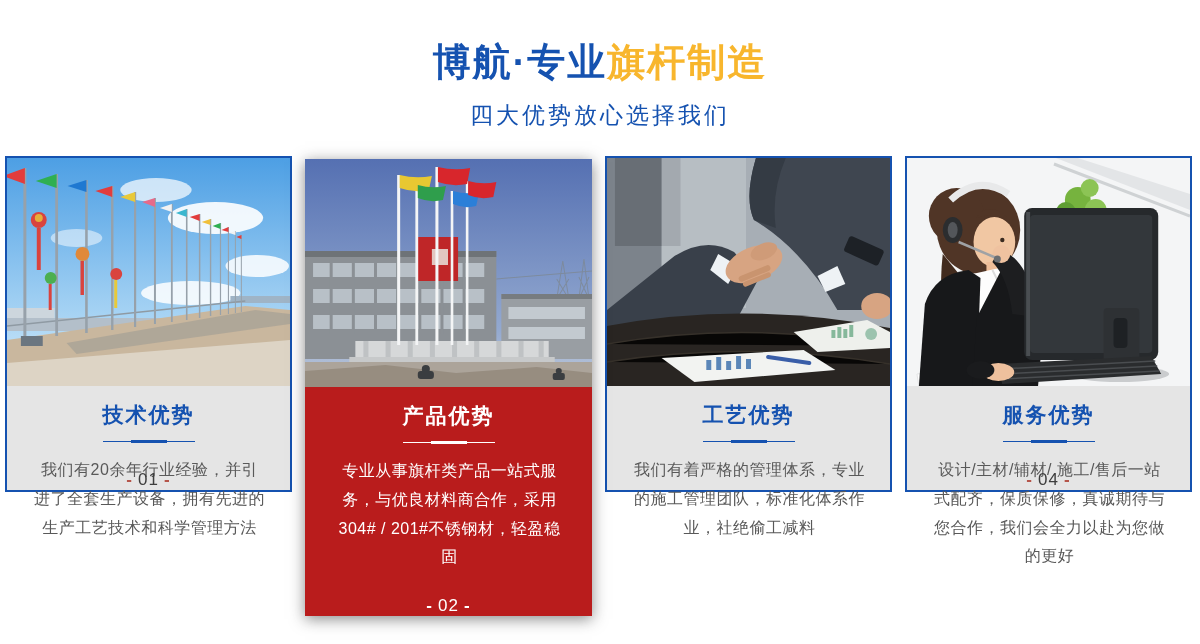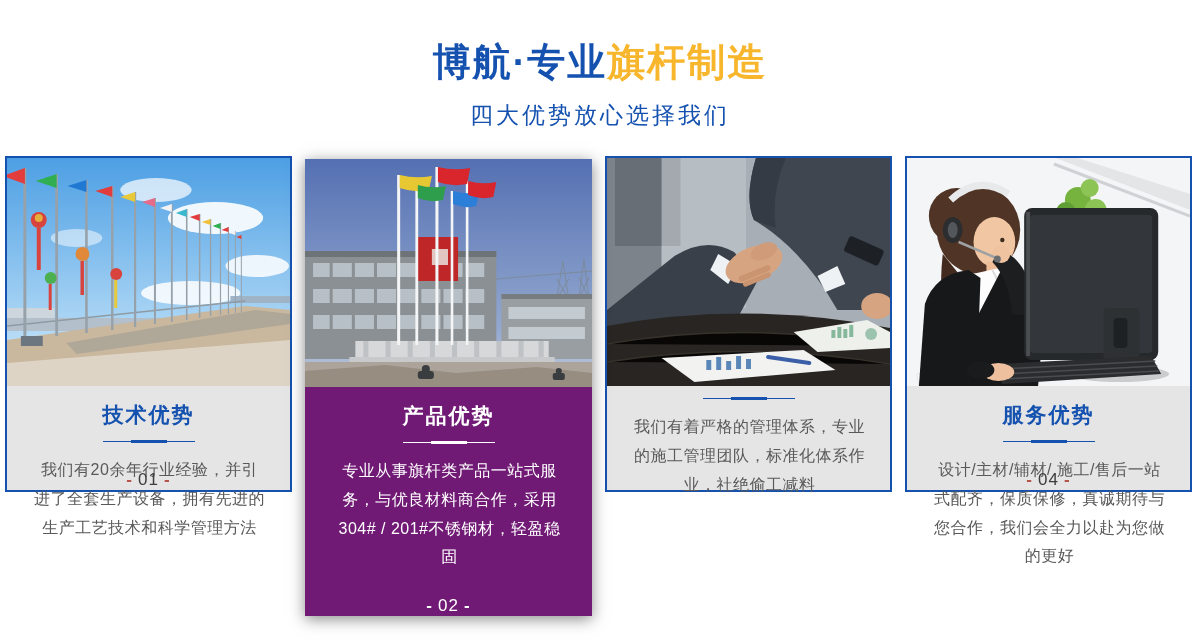--- a/index.html
+++ b/index.html
@@ -10,21 +10,21 @@
   .header { position:absolute; top:34px; left:0; width:100%; text-align:center; }
   .main-title { font-size:38px; font-weight:bold; letter-spacing:2px; line-height:1.1; }
   .main-title .t-blue { color:#1552b0; }
   .main-title .t-gold { color:#f8b62d; }
   .sub-title { margin-top:16px; font-size:23px; color:#1552b0; letter-spacing:3px; }
 
   .cards { position:absolute; top:148px; left:0; width:1200px; height:460px;
            display:flex; gap:13px; padding:0 6px 0 5px; align-items:flex-start; }
   .card { position:relative; width:287px; height:336px; background:#e5e5e5;
           border:2px solid #1552b0; text-align:center; }
-  .card.active { border:none; background:#701a75; height:457px; margin-top:3px;
+  .card.active { border:none; background:#b91c1c; height:457px; margin-top:3px;
                  box-shadow:0 3px 14px rgba(40,40,40,.55); z-index:2; }
   .photo { display:block; width:100%; height:228px; }
   .card-title { margin-top:15px; font-size:21px; font-weight:bold; color:#1552b0; letter-spacing:2px; }
   .card.active .card-title { color:#ffffff; }
   .rule { position:relative; width:92px; height:3px; margin:11px auto 11px; color:#1552b0; }
   .card.active .rule { color:#ffffff; }
   .rule::before { content:""; position:absolute; left:0; right:0; top:1px; height:1px; background:currentColor; }
   .rule::after  { content:""; position:absolute; left:50%; top:0; transform:translateX(-50%);
                   width:36px; height:3px; background:currentColor; }
   .card-body { text-align:center; padding:2px 24px 0 26px; font-size:16px; line-height:1.8;
@@ -234,20 +234,21 @@
           <rect x="120" y="203" width="5" height="9"></rect>
             <rect x="130" y="198" width="5" height="13"></rect>
           <rect x="140" y="201" width="5" height="10"></rect>
         </g>
         <rect x="160" y="200" width="46" height="4" rx="2" transform="rotate(8 183 202)" fill="#3a5ea8"></rect>
         <g transform="rotate(24 258 92)">
             <rect x="240" y="84" width="38" height="17" rx="3" fill="#1d2126"></rect>
           </g>
         <ellipse cx="272" cy="148" rx="16" ry="13" fill="#d7a482"></ellipse>
       </svg>
+      <div class="card-title">工艺优势</div>
       <div class="rule"></div>
       <div class="card-body">我们有着严格的管理体系，专业的施工管理团队，标准化体系作业，社绝偷工减料</div>
     </div>
 
     <div class="card">
       <svg class="photo" viewBox="0 0 285 228" preserveAspectRatio="none" xmlns="http://www.w3.org/2000/svg">
         <rect width="285" height="228" fill="#f4f5f6"></rect>
         <polygon points="150,0 285,52 285,36 172,0" fill="#e3e5e7"></polygon>
         <line x1="148" y1="6" x2="285" y2="58" stroke="#cfd2d4" stroke-width="3"></line>
         <g fill="#76b33e">

